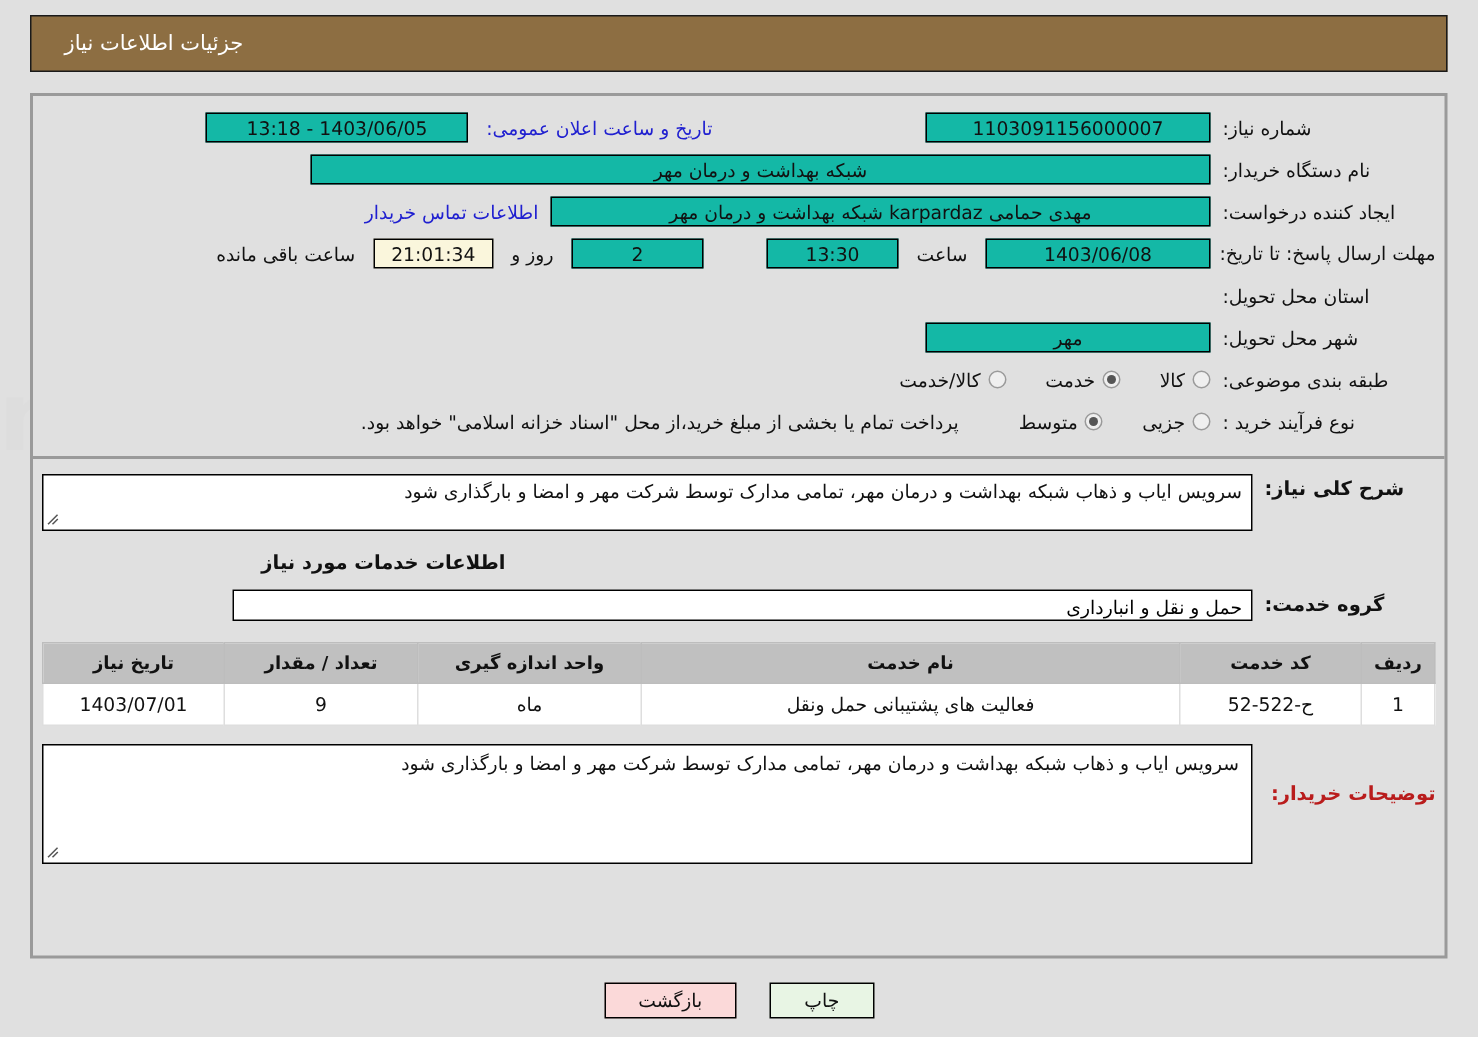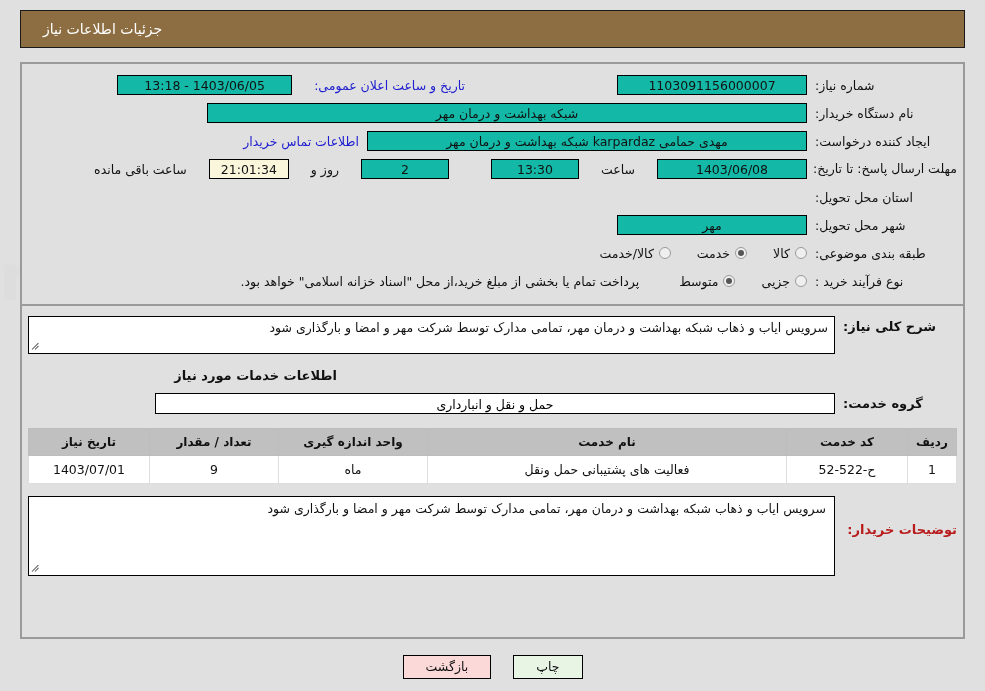--- a/index.html
+++ b/index.html
@@ -108,21 +108,21 @@
     overflow: hidden;
     flex: 0 0 auto;
   }
   .fld.rightalign { text-align: center; }
   .fld.khaki {
     background: #faf6dc;
   }
   .inline-lbl {
     font-size: 12.5px;
     color: #111;
-    padding: 0 22px;
+    padding: 0 12px;
     white-space: nowrap;
     flex: 0 0 auto;
   }
   .link-blue {
     color: #2020d0;
     font-size: 12.5px;
     white-space: nowrap;
     padding: 0 8px;
     cursor: pointer;
     flex: 0 0 auto;
@@ -266,21 +266,21 @@
     flex: 0 0 auto;
   }
   .group-fld {
     border: 1px solid #000;
     background: #fff;
     height: 21px;
     line-height: 21px;
     font-size: 12.5px;
     padding: 0 6px;
     box-sizing: border-box;
-    text-align: center;
+    text-align: right;
     flex: 0 0 auto;
   }
 
   
   .tbl-wrap {
     padding: 0 6px;
   }
   table.items {
     width: 100%;
     border-collapse: collapse;

